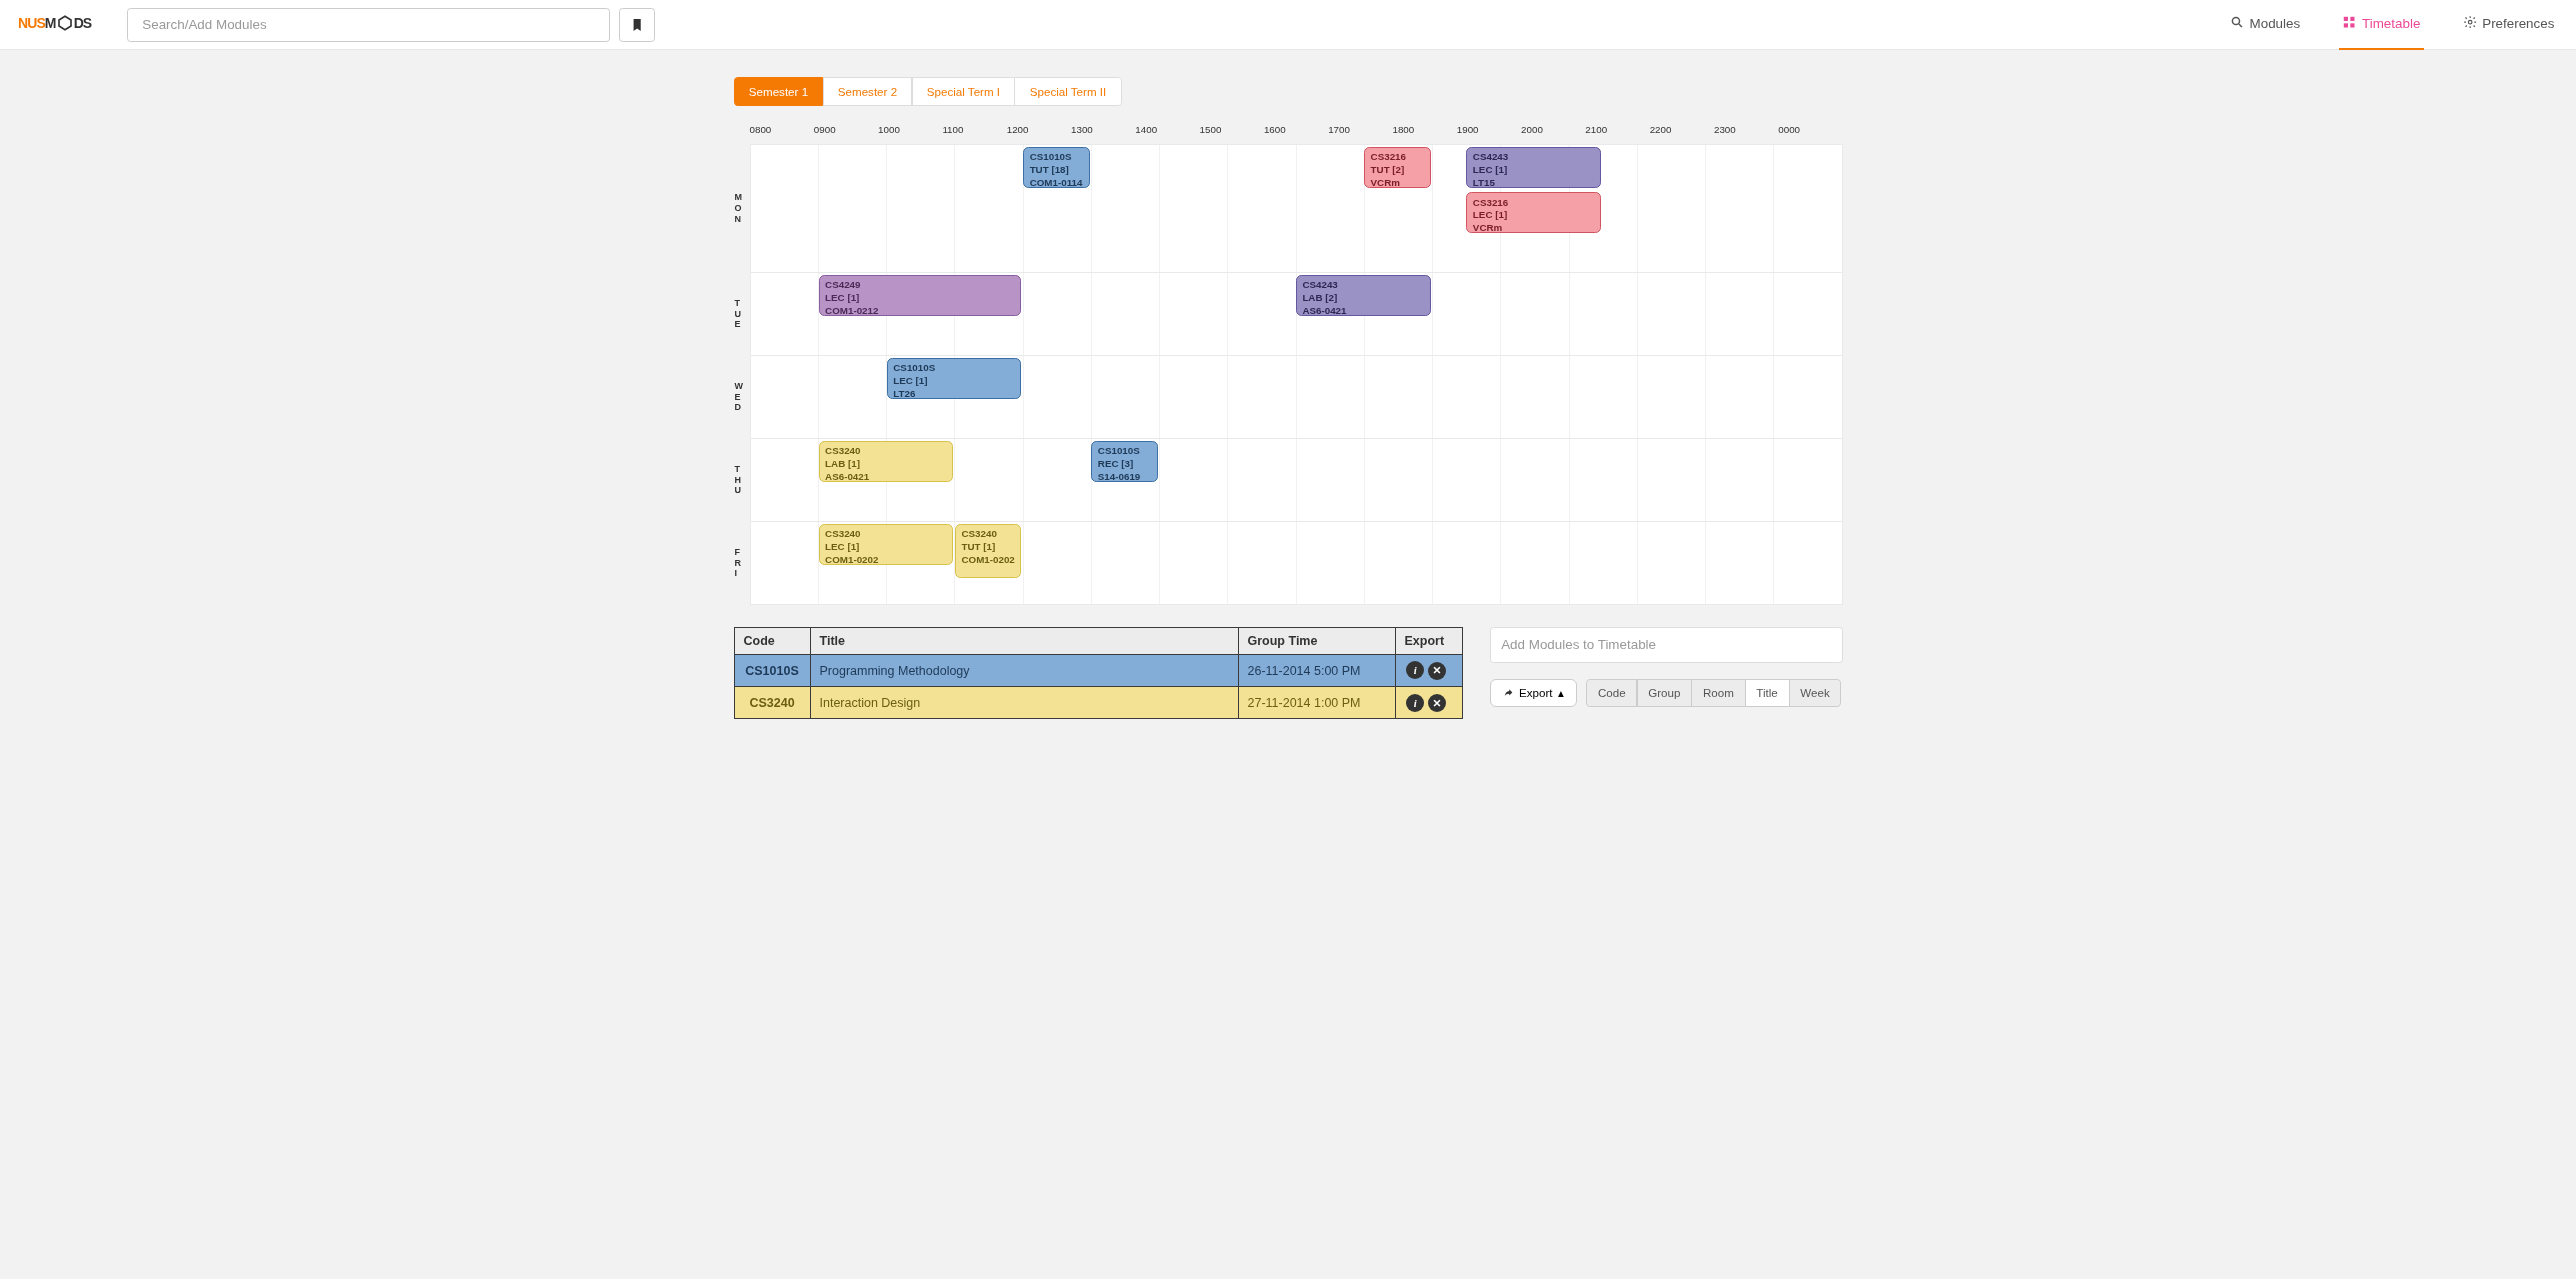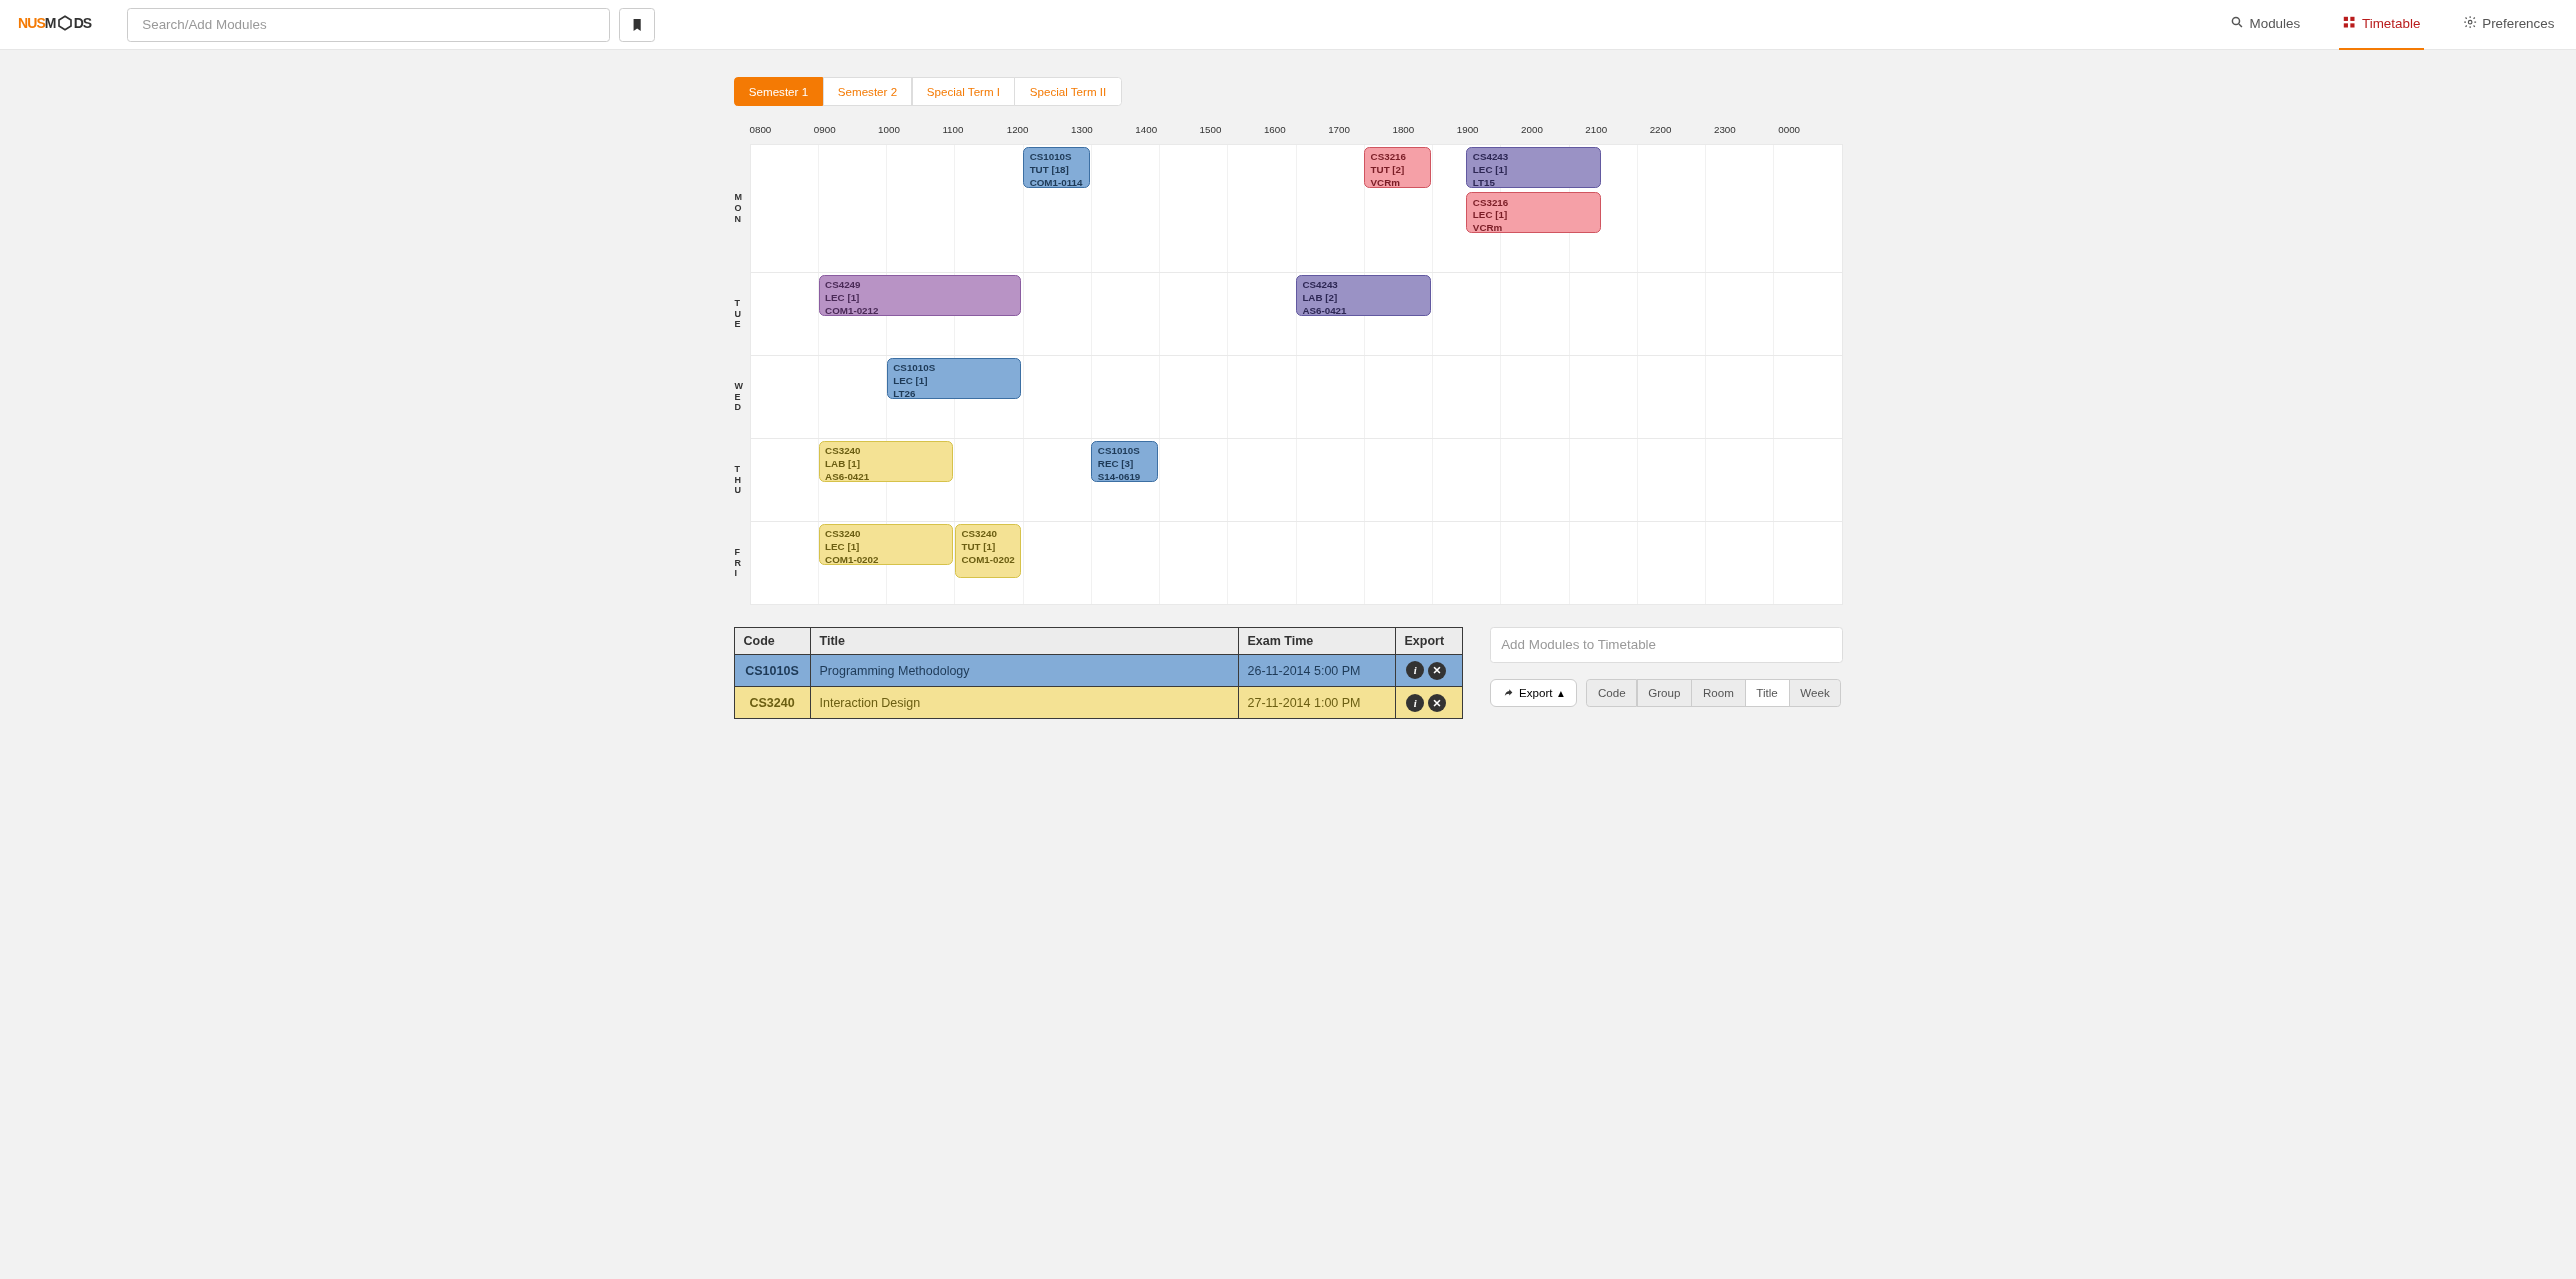--- a/index.html
+++ b/index.html
@@ -8,21 +8,21 @@
 .logo { font-size: 14px; font-weight: 700; letter-spacing: -0.9px; color: #333; margin-right: 18px; }
 .logo .orange { color: #f47a04; }
 .logo .hex { display: inline-block; vertical-align: middle; }
 .search-wrap { flex: 0 0 483px; margin-left: 18px; }
 .search-input { width: 100%; height: 34px; border: 0.9px solid #ccc; border-radius: 3.6px; padding: 0 14px; font-size: 13.4px; color: #555; }
 .search-input::placeholder { color: #999; }
 .bookmark-btn { width: 36px; height: 34px; border: 0.9px solid #ccc; border-radius: 3.6px; background: #fff; margin-left: 9px; display: flex; align-items: center; justify-content: center; cursor: pointer; }
 .nav-spacer { flex: 1; }
 .nav-links { display: flex; align-items: stretch; height: 50px; gap: 35px; }
 .nav-link { display: flex; align-items: center; gap: 5.4px; font-size: 13.4px; color: #555; cursor: pointer; border-bottom: 2.7px solid transparent; padding: 0 3.6px; }
-.nav-link.active { color: #b91c1c; border-bottom-color: #f47a04; }
+.nav-link.active { color: #ec4899; border-bottom-color: #f47a04; }
 .nav-link svg { width: 14.3px; height: 14.3px; }
 
 .container { max-width: 1127px; margin: 0 auto; padding: 27px 9px 0 9px; }
 
 .sem-tabs { display: inline-flex; border-radius: 3.6px; overflow: hidden; margin-bottom: 18px; }
 .sem-tab { padding: 7.2px 14.3px; font-size: 11.6px; background: #fff; color: #f47a04; border: 0.9px solid #ddd; cursor: pointer; margin-left: -0.9px; }
 .sem-tab:first-child { margin-left: 0; border-top-left-radius: 3.6px; border-bottom-left-radius: 3.6px; }
 .sem-tab:last-child { border-top-right-radius: 3.6px; border-bottom-right-radius: 3.6px; }
 .sem-tab.active { background: #f47a04; color: #fff; border-color: #f47a04; }
 
@@ -338,21 +338,21 @@
         </div>
     </div>
   </div>
 
   <div class="bottom">
     <table class="module-table">
       <thead>
         <tr>
           <th style="width:76px">Code</th>
           <th>Title</th>
-          <th style="width:157px">Exam Time</th>
+          <th style="width:157px">Group Time</th>
           <th style="width:67px">Export</th>
         </tr>
       </thead>
       <tbody id="module-rows">
           <tr class="row-blue">
             <td class="code">CS1010S</td>
             <td>Programming Methodology</td>
             <td>26-11-2014 5:00 PM</td>
             <td class="actions-cell"><span class="act-icon">i</span><span class="act-icon act-x">✕</span></td>
           </tr>

